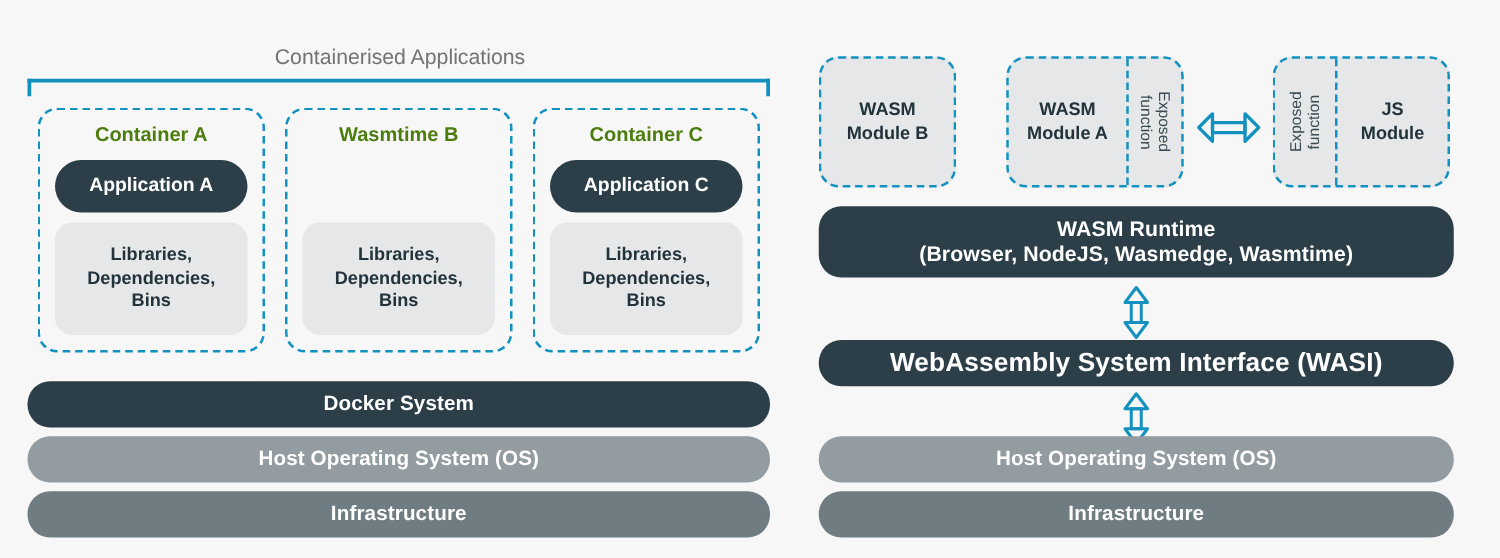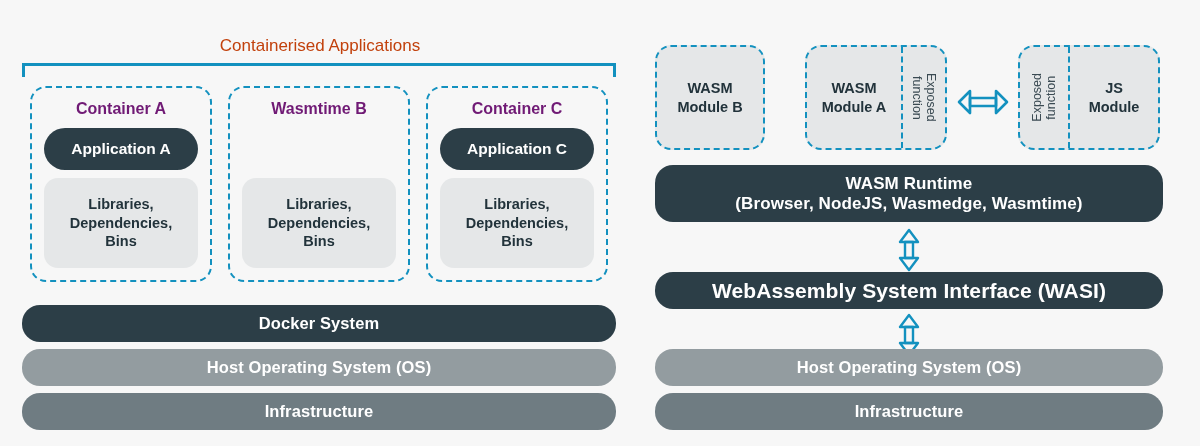--- a/index.html
+++ b/index.html
@@ -26,21 +26,21 @@
   .bar.dark{background:#2c3e47;}
   .bar.gray-light{background:#939ca0;}
   .bar.gray-dark{background:#6f7c82;}
 
   
   .panel-title{
     position:absolute;
     left:0;top:36px;width:640px;
     text-align:center;
     font-size:17px;
-    color:#c2410c;
+    color:#737373;
     font-weight:normal;
   }
   .bracket{
     position:absolute;
     left:22px;top:63px;width:594px;height:14px;
     border-top:3px solid #1391bf;
     border-left:3px solid #1391bf;
     border-right:3px solid #1391bf;
     box-sizing:border-box;
   }
@@ -49,21 +49,21 @@
     position:absolute;
     top:86px;height:196px;
     border:2.5px dashed #1391bf;
     border-radius:16px;
     box-sizing:border-box;
   }
   .container-label{
     position:absolute;
     top:12px;left:0;right:0;
     text-align:center;
-    font-size:16px;font-weight:bold;color:#701a75;
+    font-size:16px;font-weight:bold;color:#4d7c0f;
   }
   .app-pill{
     position:absolute;
     left:12px;right:12px;top:40px;height:42px;
     background:#2c3e47;border-radius:21px;
     display:flex;align-items:center;justify-content:center;
     color:#fff;font-size:15.5px;font-weight:bold;
   }
   .libs-box{
     position:absolute;

